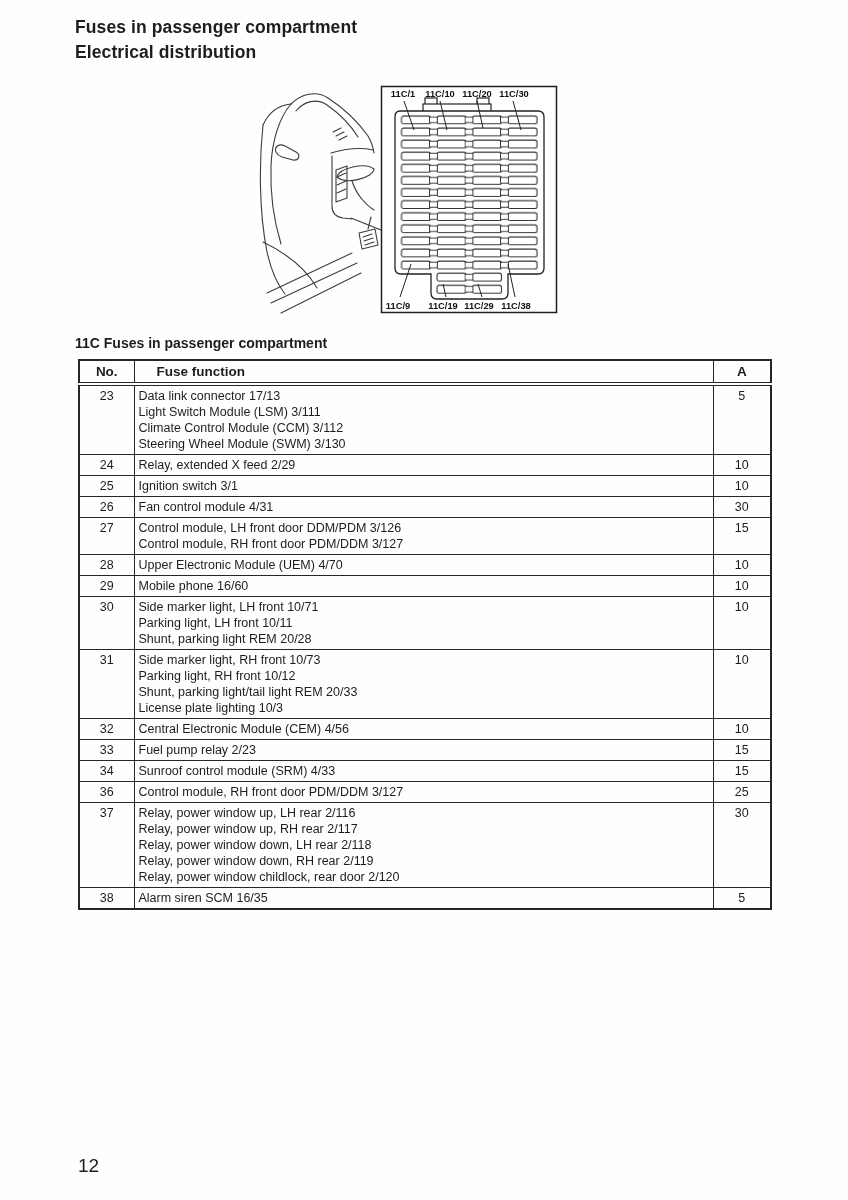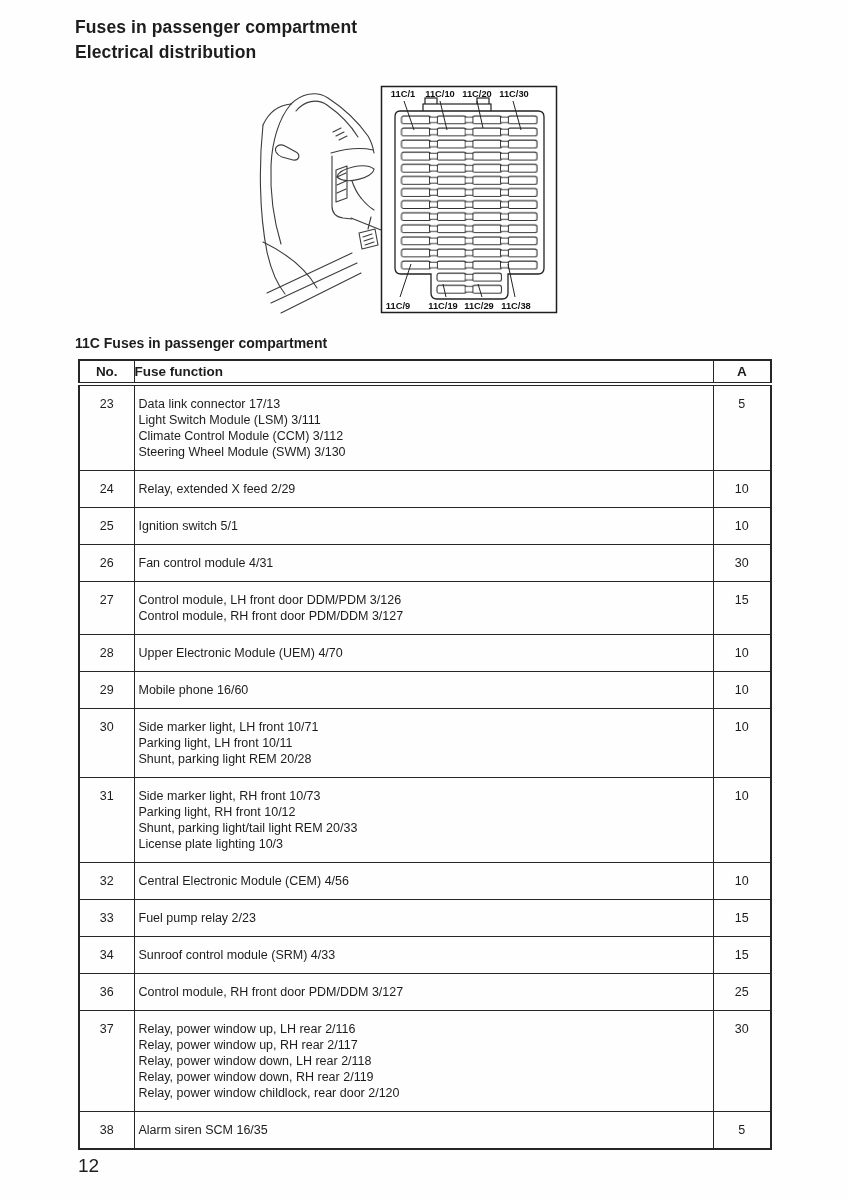--- a/index.html
+++ b/index.html
@@ -41,25 +41,25 @@
   table.fuse-table { border-width: 2px; }
   th.col-no  { width: 55px; }
   th.col-amp { width: 58px; }
   table.fuse-table th {
     font-size: 13.5px; font-weight: bold;
     height: 24px; vertical-align: middle;
     border-bottom: 4px double #262626;
     background: #fefefe;
     margin-top: 16px;
   }
-  th.col-fn { text-align: left; padding-left: 0; }
+  th.col-fn { text-align: left; padding-left: 22px; }
   table.fuse-table td {
     font-size: 12.5px;
     line-height: 16px;
-    padding: 10px 4px;
+    padding: 2px 4px;
     vertical-align: top;
   }
   td.no  { text-align: center; }
   td.amp { text-align: center; }
   td.fn  { text-align: left; padding-left: 10px; white-space: pre-line; }
 
   .page-number {
     position: absolute; left: 78px; top: 1155px;
     font-size: 19px;
   }
@@ -169,21 +169,21 @@
 Steering Wheel Module (SWM) 3/130</td>
         <td class="amp">5</td>
       </tr>
       <tr>
         <td class="no">24</td>
         <td class="fn">Relay, extended X feed 2/29</td>
         <td class="amp">10</td>
       </tr>
       <tr>
         <td class="no">25</td>
-        <td class="fn">Ignition switch 5/1</td>
+        <td class="fn">Ignition switch 3/1</td>
         <td class="amp">10</td>
       </tr>
       <tr>
         <td class="no">26</td>
         <td class="fn">Fan control module 4/31</td>
         <td class="amp">30</td>
       </tr>
       <tr>
         <td class="no">27</td>
         <td class="fn">Control module, LH front door DDM/PDM 3/126

